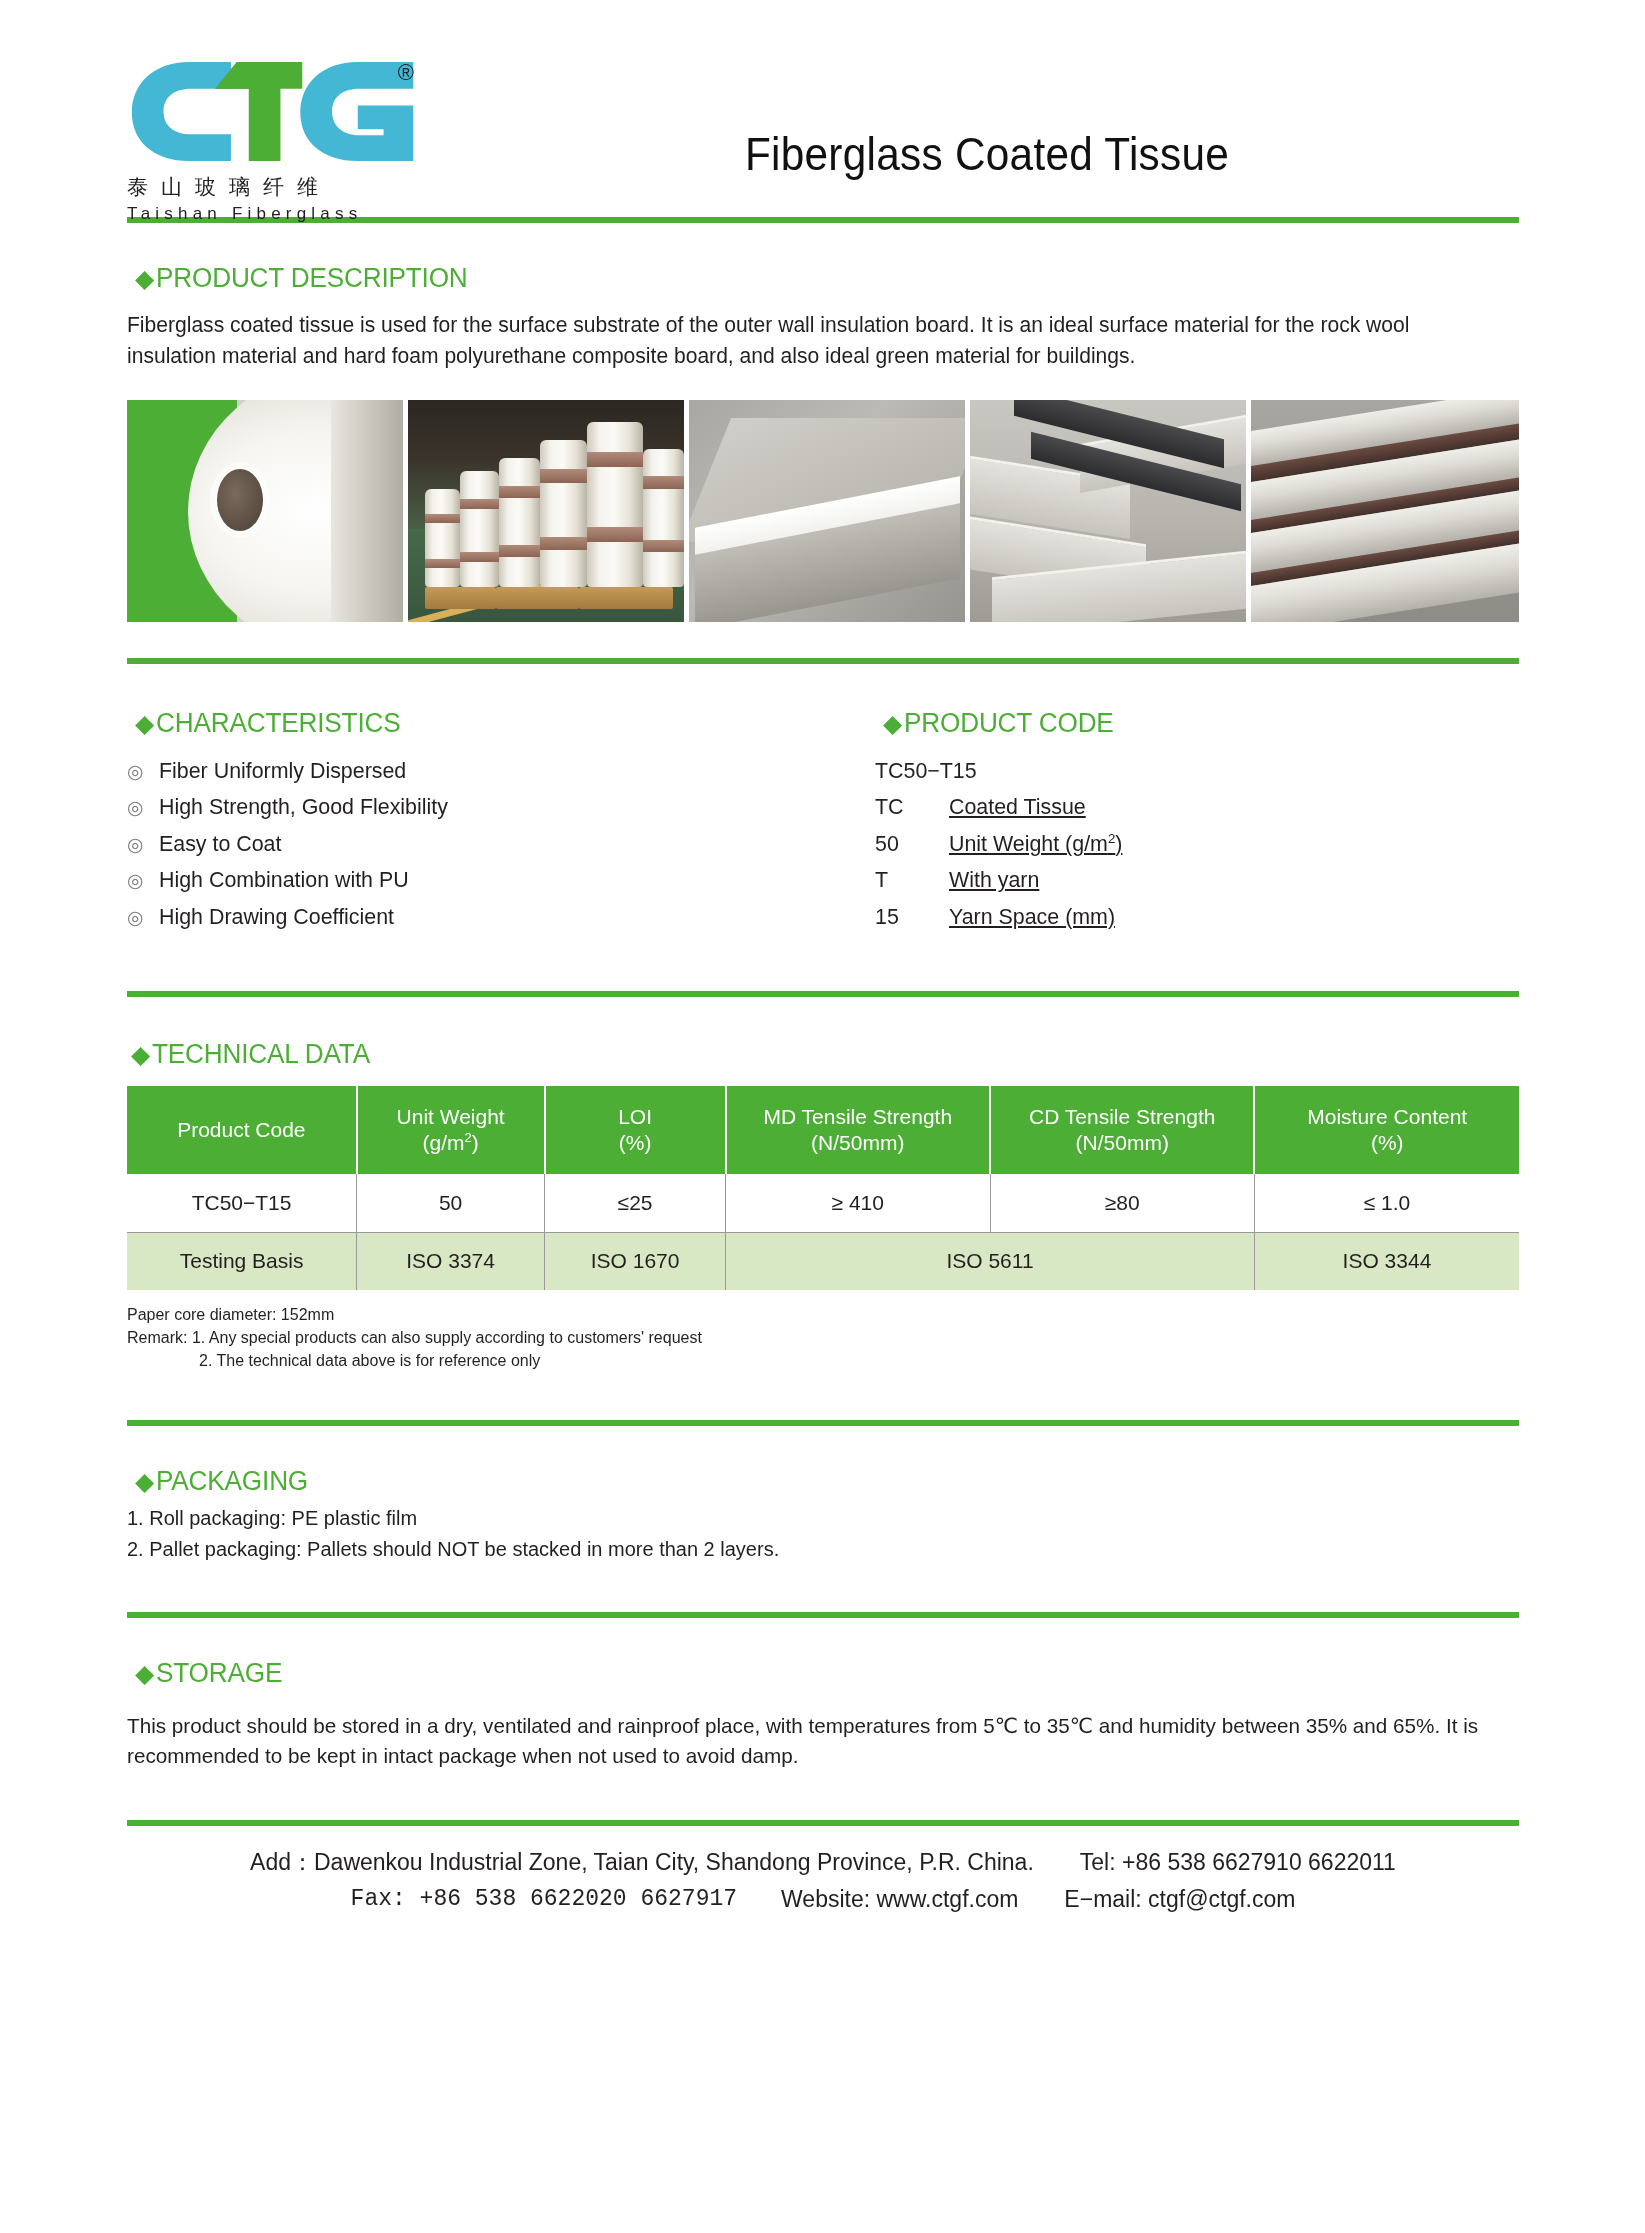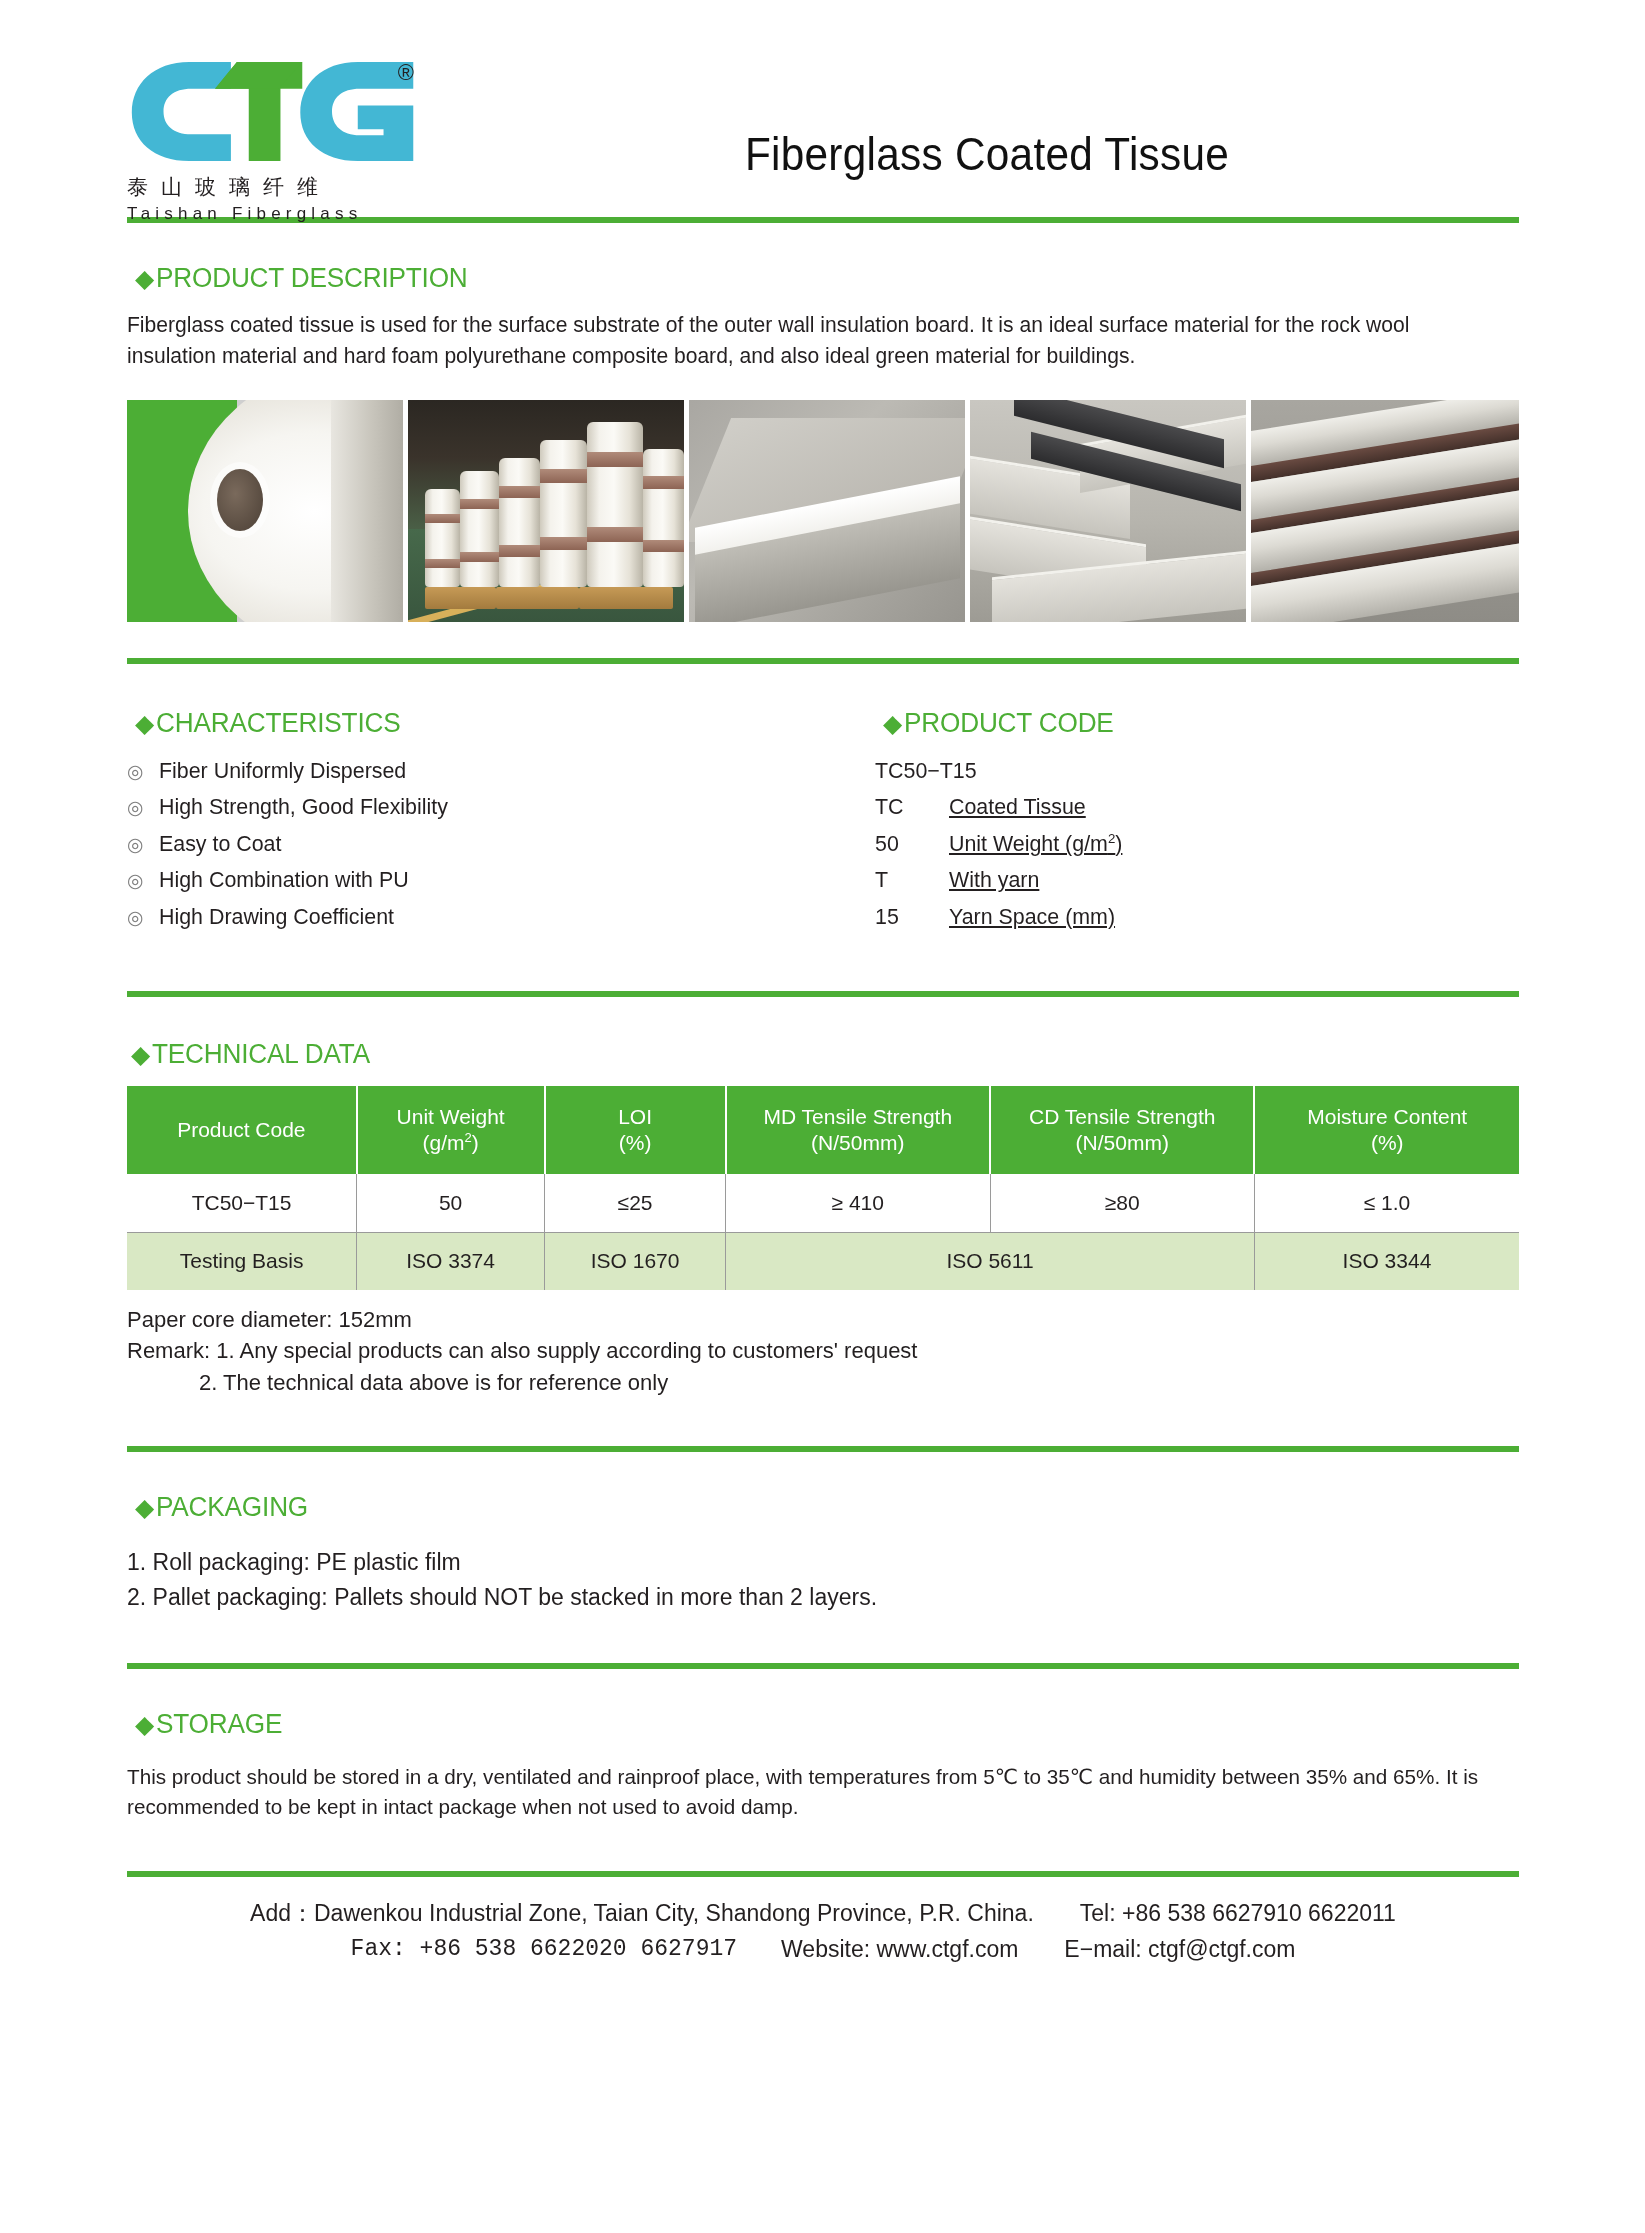--- a/index.html
+++ b/index.html
@@ -232,27 +232,27 @@
     color: #231f20;
     border-right: 1px solid #9a9a9a;
     border-bottom: 1px solid #9a9a9a;
   }
   table.tech td:last-child { border-right: none; }
   table.tech tr.row-data td { background: #ffffff; }
   table.tech tr.row-basis td { background: #d9e8c4; border-bottom: none; }
   table.tech tr.row-data td:first-child,
   table.tech tr.row-basis td:first-child { border-left: none; }
 
-  .tech-notes { margin-top: 14px; font-size: 22px; line-height: 1.42; color: #231f20; }
+  .tech-notes { margin-top: 14px; font-size: 16px; line-height: 1.42; color: #231f20; }
   .tech-notes .indent { padding-left: 72px; }
 
   
   .sec-pack { padding: 40px 127px 0 127px; }
   .sec-pack .sec-head { margin-left: 8px; }
-  .pack-list { margin-top: 22px; font-size: 23px; line-height: 1.52; }
+  .pack-list { margin-top: 6px; font-size: 20px; line-height: 1.52; }
 
   
   .sec-store { padding: 40px 127px 0 127px; }
   .sec-store .sec-head { margin-left: 8px; }
   .sec-store p { margin-top: 22px; font-size: 21px; line-height: 1.45; }
 
   
   .footer { padding: 18px 127px 0 127px; text-align: center; }
   .footer-row {
     display: flex;

